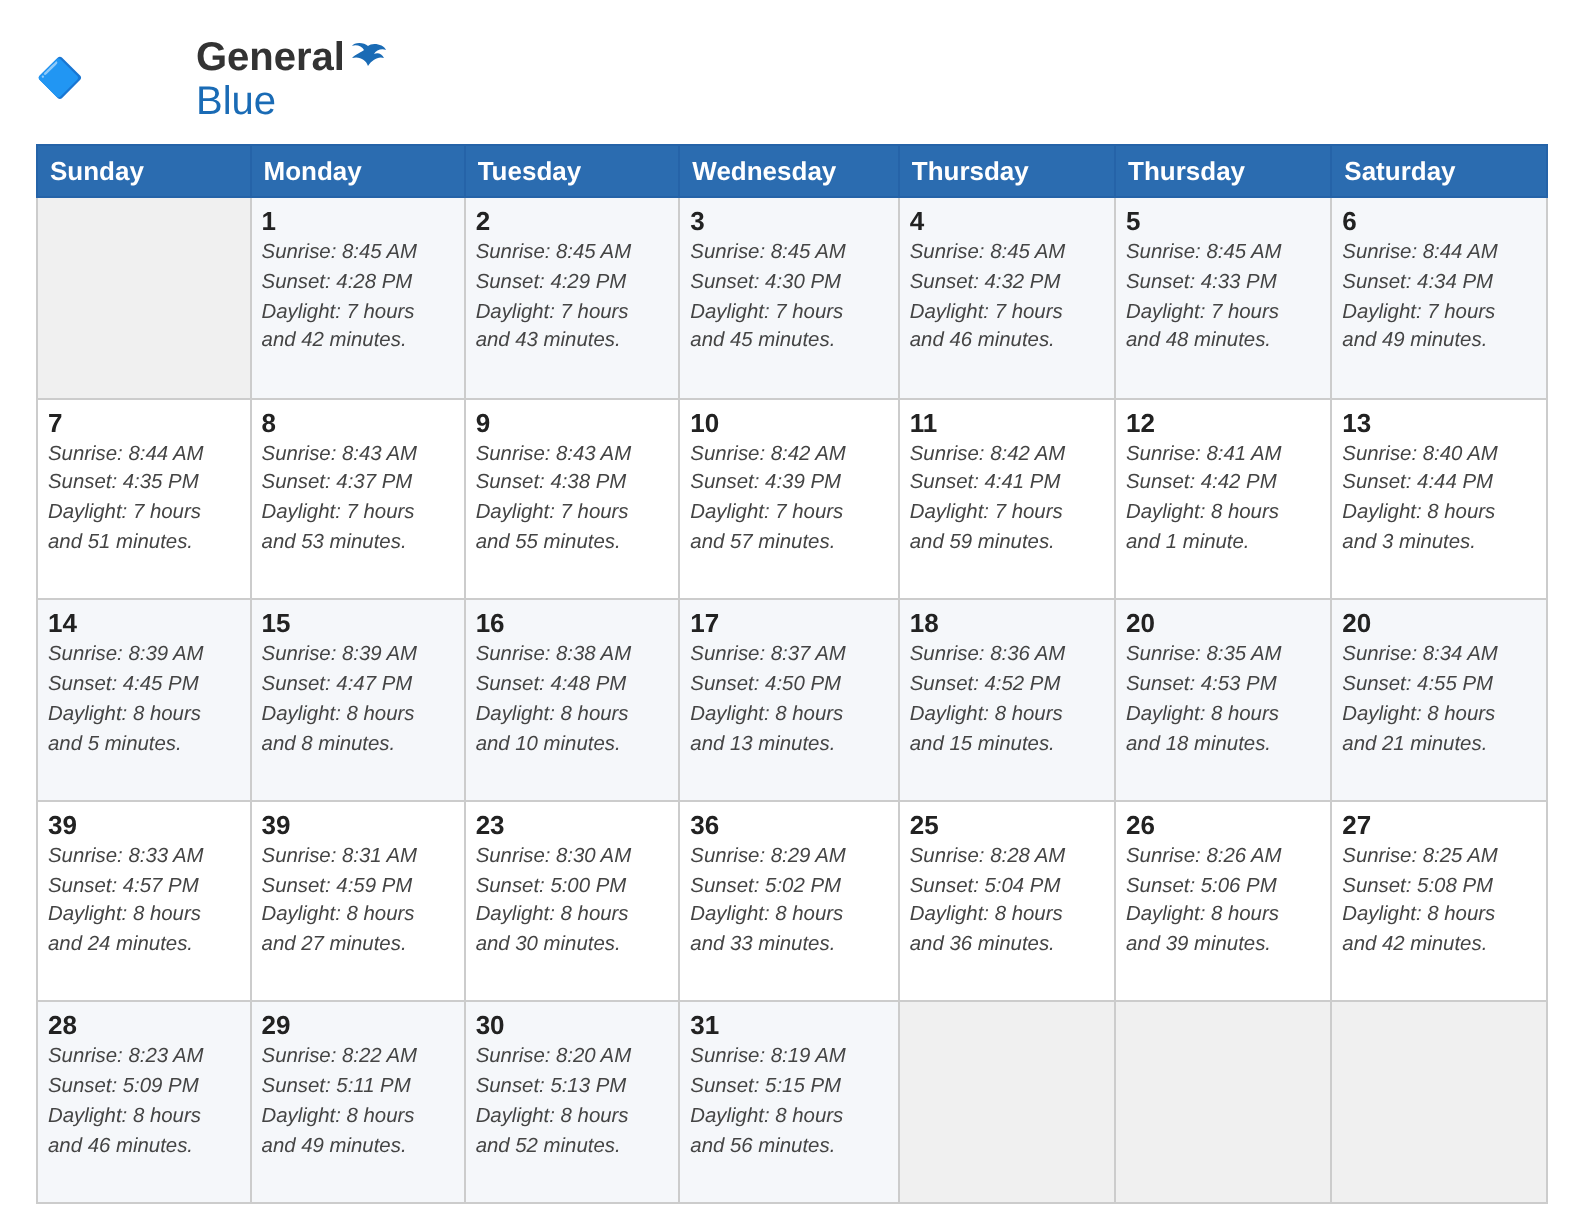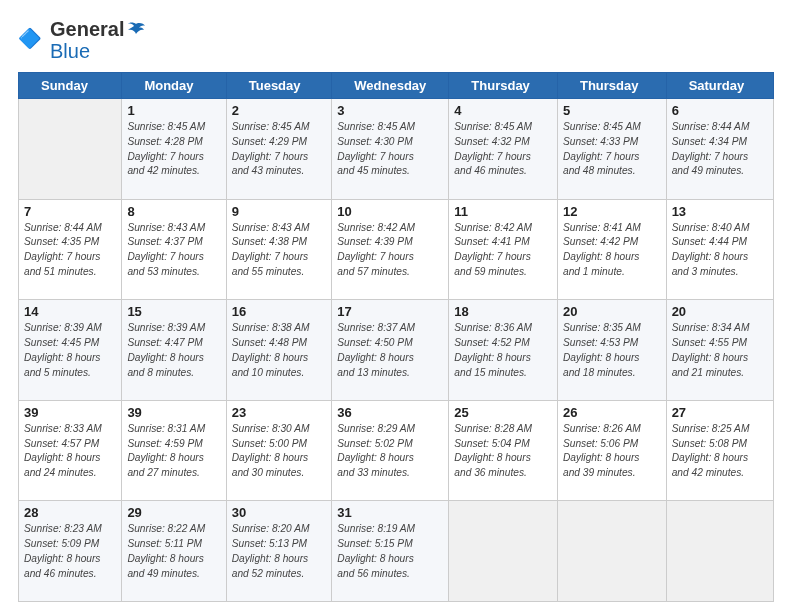--- a/index.html
+++ b/index.html
@@ -26,20 +26,21 @@
     .logo {
       display: flex;
       align-items: center;
       gap: 4px;
     }
     .logo-text {
       font-size: 20px;
       font-weight: bold;
       color: #333;
       line-height: 1.1;
+      margin-left: 48px;
     }
     .logo-text span {
       color: #1a6bb5;
     }
     .logo-bird {
       width: 28px;
       height: 28px;
     }
     .title-block {
       text-align: right;
@@ -57,21 +58,21 @@
     }
     .calendar-table {
       width: 100%;
       border-collapse: collapse;
       flex: 1;
     }
     .calendar-table thead tr th {
       background: #2b6cb0;
       color: #fff;
       text-align: left;
-      padding: 5px 22px;
+      padding: 5px 6px;
       font-size: 13px;
       font-weight: 600;
       border: 1px solid #2563a8;
     }
     .calendar-table tbody tr td {
       border: 1px solid #ccc;
       vertical-align: top;
       padding: 4px 5px;
       font-size: 10.5px;
       color: #333;

